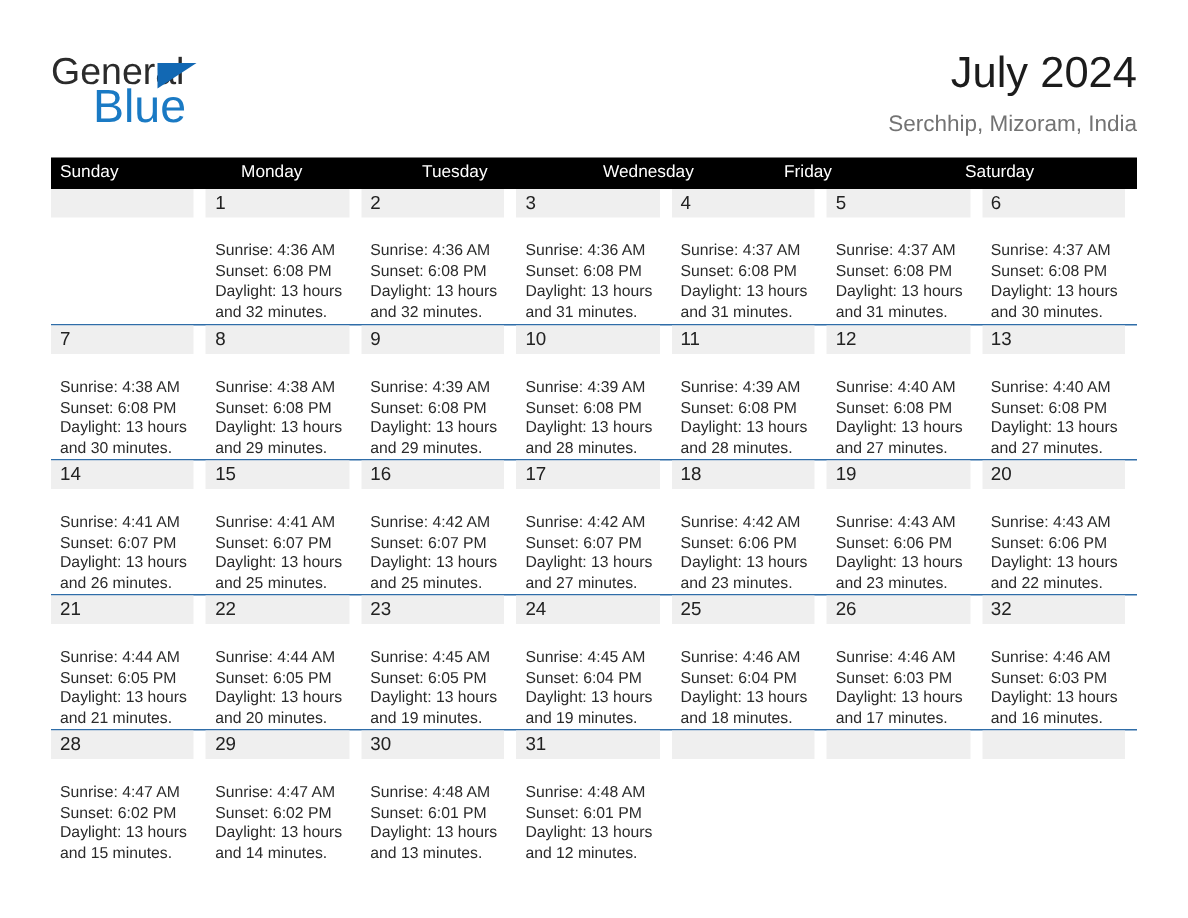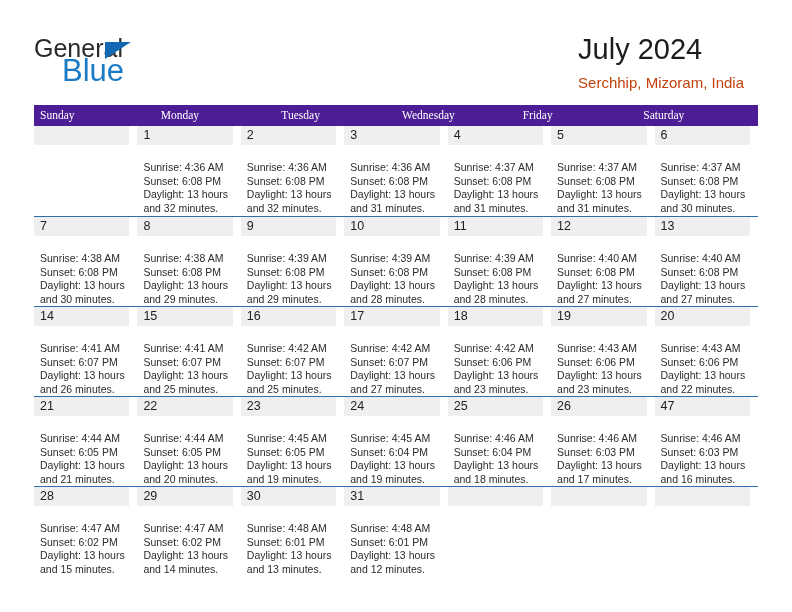--- a/index.html
+++ b/index.html
@@ -60,51 +60,50 @@
     position: absolute;
     left: 28px;
     top: 23px;
     font-size: 31px;
     color: #1a7ac4;
     line-height: 28px;
   }
 
   .title-block {
     position: absolute;
-    right: 14px;
+    right: 0;
     top: 0;
-    text-align: left;
+    text-align: right;
   }
   .cal-title {
     font-size: 29px;
     color: #1c1c1c;
     line-height: 38px;
     font-weight: normal;
     white-space: nowrap;
   }
   .cal-subtitle {
     font-size: 15px;
-    color: #c2410c;
+    color: #737373;
     line-height: 22px;
     margin-top: 4px;
     white-space: nowrap;
   }
 
   
   .calendar {
     position: absolute;
     left: 34px;
     top: 105px;
     width: 724px;
   }
   .dow-row {
     display: flex;
-    background: #4c1d95;
+    background: #000000;
     height: 21px;
-    font-family: Liberation Serif, serif;
   }
   .dow {
     flex: 1 1 0;
     color: #ffffff;
     font-size: 11.5px;
     line-height: 21px;
     padding-left: 6px;
     box-sizing: border-box;
     white-space: nowrap;
     overflow: hidden;
@@ -472,21 +471,21 @@
             </div>
             <div class="day-info">
               <div>Sunrise: 4:46 AM</div>
               <div>Sunset: 6:03 PM</div>
               <div>Daylight: 13 hours</div>
               <div>and 17 minutes.</div>
             </div>
           </div>
           <div class="day">
             <div class="day-num-band">
-              <div class="day-num">47</div>
+              <div class="day-num">32</div>
             </div>
             <div class="day-info">
               <div>Sunrise: 4:46 AM</div>
               <div>Sunset: 6:03 PM</div>
               <div>Daylight: 13 hours</div>
               <div>and 16 minutes.</div>
             </div>
           </div>
         </div>
         <div class="week">

